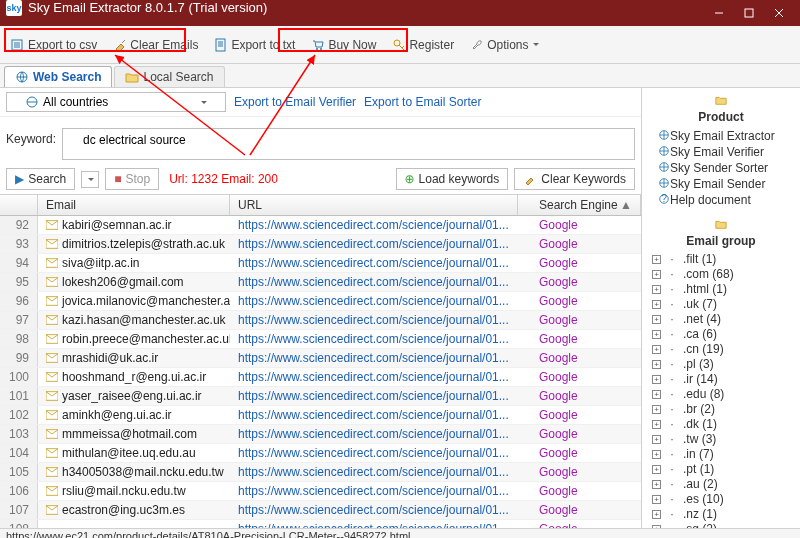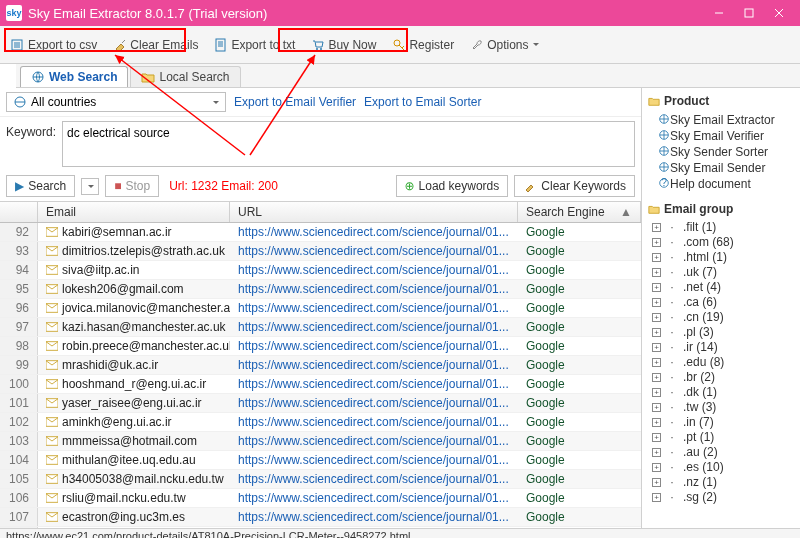--- a/index.html
+++ b/index.html
@@ -1,68 +1,68 @@
 <!DOCTYPE html>
 <html><head>
 <meta charset="utf-8">
 <style>
 * { box-sizing: border-box; margin: 0; padding: 0; font-family: "Segoe UI", Tahoma, sans-serif; font-size: 12px; }
 body { background: #fff; width: 800px; height: 538px; overflow: hidden; position: relative; }
-.titlebar { background: #ec4899; color: #fff; height: 26px; display: flex; align-items: center; padding: 0 6px; }
+.titlebar { background: #7f1d1d; color: #fff; height: 26px; display: flex; padding: 0 6px; }
 .titlebar .title-icon { width: 16px; height: 16px; background: #fff; border-radius: 2px; margin-right: 6px; display: flex; align-items: center; justify-content: center; color: #1979ca; font-size: 9px; font-weight: bold; }
 .titlebar .title { flex: 1; font-size: 13px; }
 .titlebar .winbtn { width: 30px; height: 26px; display: flex; align-items: center; justify-content: center; cursor: pointer; }
 .winbtn svg { stroke: #fff; fill: none; stroke-width: 1; }
 
 .toolbar { background: #f5f5f5; border-bottom: 1px solid #d0d0d0; height: 38px; display: flex; align-items: center; padding: 2px 4px; gap: 2px; position: relative; }
 .tbtn { display: flex; align-items: center; gap: 3px; padding: 3px 6px; cursor: pointer; border: 1px solid transparent; color: #444; }
 .tbtn.drop::after { content: ""; border: 3px solid transparent; border-top-color: #666; margin-left: 2px; margin-top: 3px; }
 .ticon { width: 14px; height: 14px; display: inline-block; }
 .redbox { position: absolute; border: 2px solid #ff0000; pointer-events: none; z-index: 50; }
 
-.tabbar { background: #f5f5f5; border-bottom: 1px solid #d0d0d0; height: 24px; display: flex; align-items: flex-end; padding: 0 4px; margin-left: 16px; }
+.tabbar { background: #f5f5f5; border-bottom: 1px solid #d0d0d0; height: 24px; display: flex; align-items: flex-end; padding: 0 4px; }
 .tab { padding: 3px 10px; border: 1px solid #d0d0d0; border-bottom: none; background: #eee; cursor: pointer; display: flex; align-items: center; gap: 4px; color: #444; border-radius: 3px 3px 0 0; margin-right: 2px; }
 .tab.active { background: #fff; font-weight: bold; color: #1a5fb4; border-color: #b0b0b0; }
 
 .mainrow { display: flex; height: calc(100% - 26px - 30px - 24px - 18px); }
 .leftcol { flex: 1; display: flex; flex-direction: column; border-right: 1px solid #d0d0d0; min-width: 0; }
 .rightcol { width: 158px; padding: 4px 6px; overflow: hidden; font-size: 12px; }
 
 .filterrow { display: flex; align-items: center; padding: 4px 6px; gap: 8px; border-bottom: 1px solid #eee; }
-.country { border: 1px solid #c0c0c0; padding: 2px 6px; width: 220px; display: flex; align-items: center; gap: 4px; cursor: pointer; }
+.country { border: 1px solid #c0c0c0; padding: 2px 18px; width: 220px; display: flex; align-items: center; gap: 4px; cursor: pointer; }
 .country::after { content: ""; border: 3px solid transparent; border-top-color: #666; margin-left: auto; margin-top: 3px; }
 .linkbtn { color: #1a5fb4; cursor: pointer; }
 
-.kwrow { display: flex; padding: 4px 6px; gap: 6px; }
+.kwrow { display: flex; padding: 4px 6px; gap: 6px; margin-top: 7px; }
 .kwrow label { padding-top: 4px; color: #333; }
-.kwinput { flex: 1; border: 1px solid #c0c0c0; padding: 4px 4px; height: 46px; resize: none; font-family: inherit; font-size: 12px; }
+.kwinput { flex: 1; border: 1px solid #c0c0c0; padding: 4px 20px; height: 32px; resize: none; font-family: inherit; font-size: 12px; }
 
 .actionrow { display: flex; align-items: center; padding: 4px 6px; gap: 6px; border-bottom: 1px solid #d0d0d0; }
 .actbtn { border: 1px solid #c0c0c0; padding: 3px 8px; background: #fff; cursor: pointer; display: flex; align-items: center; gap: 4px; color: #333; }
 .actbtn.disabled { color: #999; }
 .actbtn.drop::after { content: ""; border: 3px solid transparent; border-top-color: #666; margin-left: 2px; margin-top: 3px; }
 .urlstat { color: #ff0000; font-weight: normal; margin-left: 4px; }
 
 .tablewrap { flex: 1; overflow: auto; position: relative; }
 .thead { display: flex; background: linear-gradient(#fdfdfd,#ececec); border-bottom: 1px solid #c0c0c0; position: sticky; top: 0; }
 .thead .th { padding: 3px 8px; border-right: 1px solid #d0d0d0; color: #333; font-size: 12px; }
 .col-n { width: 38px; text-align: right; }
 .col-e { width: 192px; }
 .col-u { width: 288px; }
-.col-s { flex: 1; }
+.col-s { flex: 1; margin-left: 13px; }
 .trow { display: flex; border-bottom: 1px solid #f0f0f0; }
 .trow:nth-child(even) { background: #f7f7f7; }
 .trow .td { padding: 2px 8px; overflow: hidden; text-overflow: ellipsis; white-space: nowrap; font-size: 12px; }
 .td.col-n { color: #777; background: #f2f2f2; border-right: 1px solid #d8d8d8; text-align: right; }
 .td.col-e { display: flex; align-items: center; gap: 4px; color: #222; }
 .td.col-u { color: #1a5fb4; cursor: pointer; }
-.td.col-s { color: #14532d; }
+.td.col-s { color: #a21caf; }
 .mailicon { width: 12px; height: 10px; flex-shrink: 0; }
 
-.rightcol h4 { font-weight: bold; color: #333; margin: 2px 0 4px; display: flex; align-items: center; gap: 4px; font-size: 12px; }
+.rightcol h4 { font-weight: bold; color: #333; margin: 2px 0 4px; display: flex; align-items: center; gap: 4px; font-size: 12px; flex-direction: column; }
 .rightcol .ritem { display: flex; align-items: flex-start; gap: 0; padding: 1px 0 1px 10px; cursor: pointer; color: #333; }
 .globe { width: 12px; height: 12px; }
 .tree { margin-top: 4px; }
 .tree .tnode { display: flex; align-items: center; gap: 2px; padding: 0 0 0 4px; color: #333; cursor: pointer; line-height: 15px; }
 .tree .exp { width: 9px; height: 9px; border: 1px solid #888; display: flex; align-items: center; justify-content: center; font-size: 8px; line-height: 1; color: #555; flex-shrink: 0; }
 .tree .dot { width: 18px; text-align: center; color: #555; }
 
 .statusbar { height: 18px; border-top: 1px solid #d0d0d0; background: #f5f5f5; padding: 1px 6px; color: #333; font-size: 11px; overflow: hidden; white-space: nowrap; }
 
 .arrow { position: absolute; pointer-events: none; z-index: 49; }

